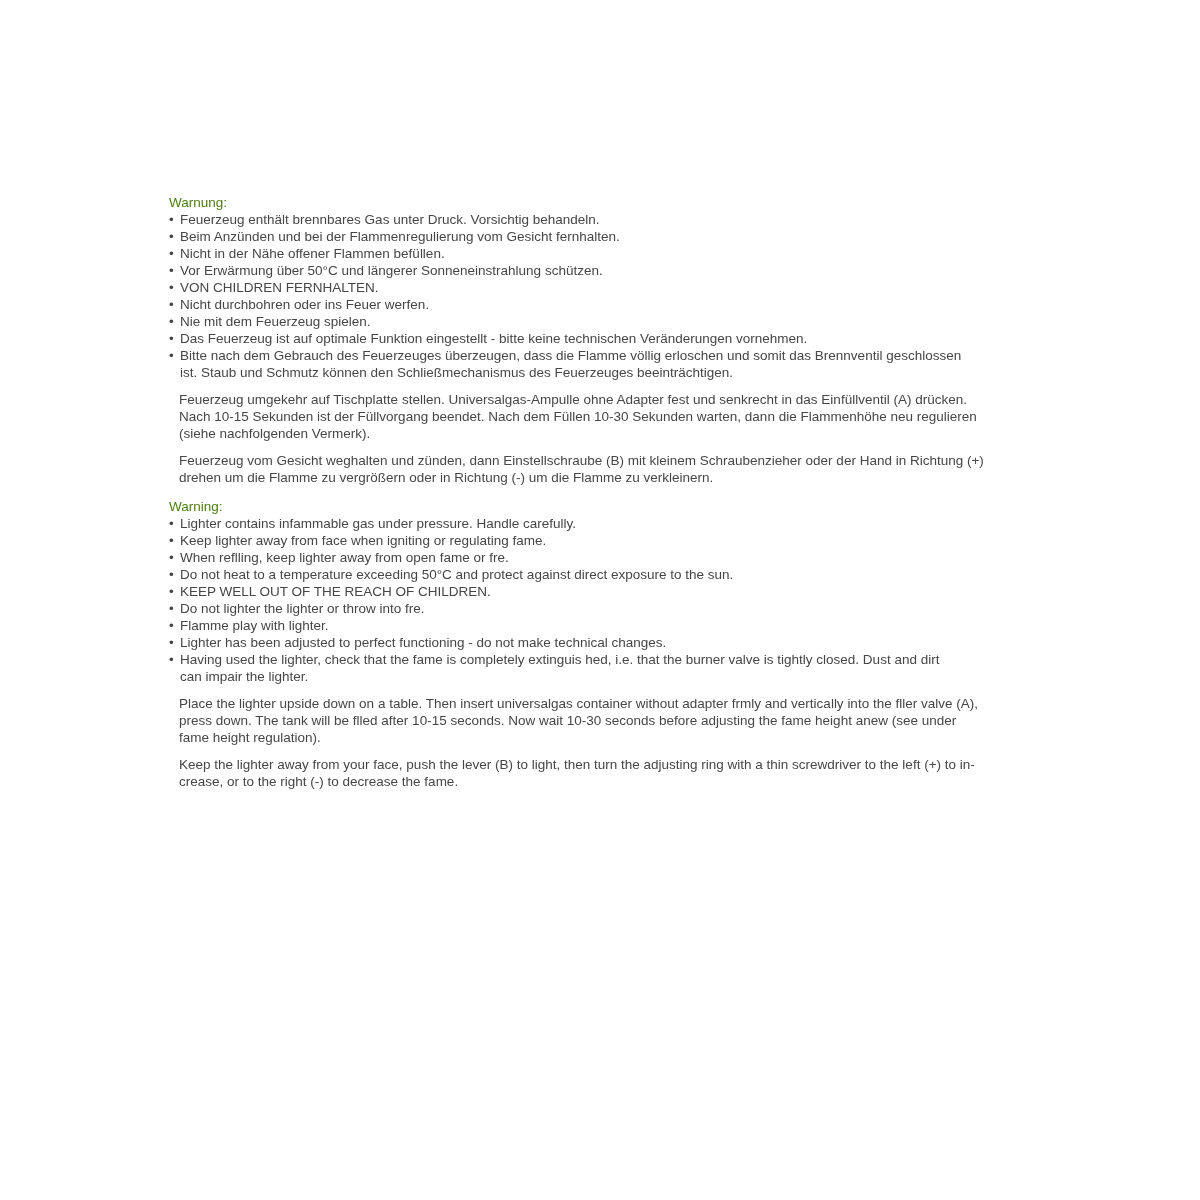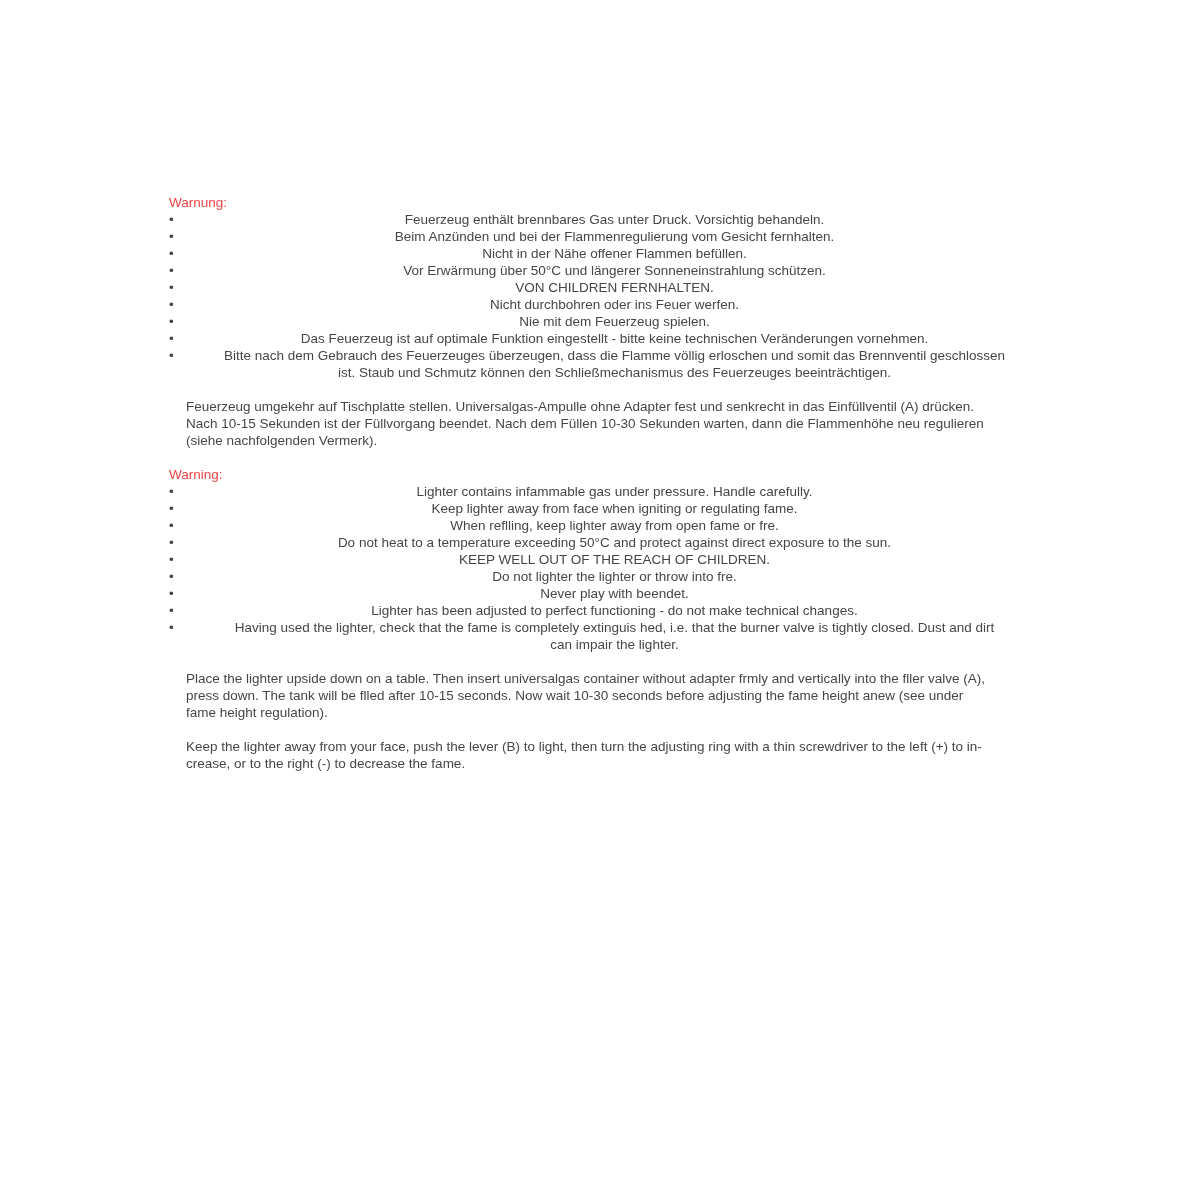--- a/index.html
+++ b/index.html
@@ -18,50 +18,49 @@
     position: absolute;
     left: 169px;
     top: 194px;
     width: 880px;
     color: #464646;
     font-size: 13.5px;
     line-height: 17px;
     filter: blur(0.25px);
   }
   .section-heading {
-    color: #ef4444;
+    color: #4d7c0f;
     margin: 12px 0 0 0;
     font-size: 13.5px;
     line-height: 17px;
     font-weight: normal;
   }
   .section-heading.first {
     margin-top: 0;
   }
   .para {
     white-space: pre-line;
-    margin: 17px;
+    margin: 10px;
   }
   .bullet-list {
     margin: 0;
     padding: 0;
   }
   .bullet-item {
     display: flex;
     align-items: flex-start;
     margin: 0;
   }
   .bullet-glyph {
     flex: 0 0 auto;
     width: 11px;
   }
   .bullet-text {
     white-space: pre-line;
     flex: 1 1 auto;
-    text-align: center;
   }
 </style>
 </head>
 <body>
 
 <div class="doc">
 
   <h2 class="section-heading first">Warnung:</h2>
   <div class="bullet-list">
     <div class="bullet-item">
@@ -100,20 +99,22 @@
         <span class="bullet-glyph">•</span>
         <span class="bullet-text">Bitte nach dem Gebrauch des Feuerzeuges überzeugen, dass die Flamme völlig erloschen und somit das Brennventil geschlossen
 ist. Staub und Schmutz können den Schließmechanismus des Feuerzeuges beeinträchtigen.</span>
       </div>
   </div>
 
   <p class="para">Feuerzeug umgekehr auf Tischplatte stellen. Universalgas-Ampulle ohne Adapter fest und senkrecht in das Einfüllventil (A) drücken.
 Nach 10-15 Sekunden ist der Füllvorgang beendet. Nach dem Füllen 10-30 Sekunden warten, dann die Flammenhöhe neu regulieren
 (siehe nachfolgenden Vermerk).</p>
 
+  <p class="para">Feuerzeug vom Gesicht weghalten und zünden, dann Einstellschraube (B) mit kleinem Schraubenzieher oder der Hand in Richtung (+)
+drehen um die Flamme zu vergrößern oder in Richtung (-) um die Flamme zu verkleinern.</p>
 
   <h2 class="section-heading">Warning:</h2>
   <div class="bullet-list">
     <div class="bullet-item">
         <span class="bullet-glyph">•</span>
         <span class="bullet-text">Lighter contains infammable gas under pressure. Handle carefully.</span>
       </div>
     <div class="bullet-item">
         <span class="bullet-glyph">•</span>
         <span class="bullet-text">Keep lighter away from face when igniting or regulating fame.</span>
@@ -129,21 +130,21 @@
     <div class="bullet-item">
         <span class="bullet-glyph">•</span>
         <span class="bullet-text">KEEP WELL OUT OF THE REACH OF CHILDREN.</span>
       </div>
     <div class="bullet-item">
         <span class="bullet-glyph">•</span>
         <span class="bullet-text">Do not lighter the lighter or throw into fre.</span>
       </div>
     <div class="bullet-item">
         <span class="bullet-glyph">•</span>
-        <span class="bullet-text">Never play with beendet.</span>
+        <span class="bullet-text">Flamme play with lighter.</span>
       </div>
     <div class="bullet-item">
         <span class="bullet-glyph">•</span>
         <span class="bullet-text">Lighter has been adjusted to perfect functioning - do not make technical changes.</span>
       </div>
     <div class="bullet-item">
         <span class="bullet-glyph">•</span>
         <span class="bullet-text">Having used the lighter, check that the fame is completely extinguis hed, i.e. that the burner valve is tightly closed. Dust and dirt
 can impair the lighter.</span>
       </div>

